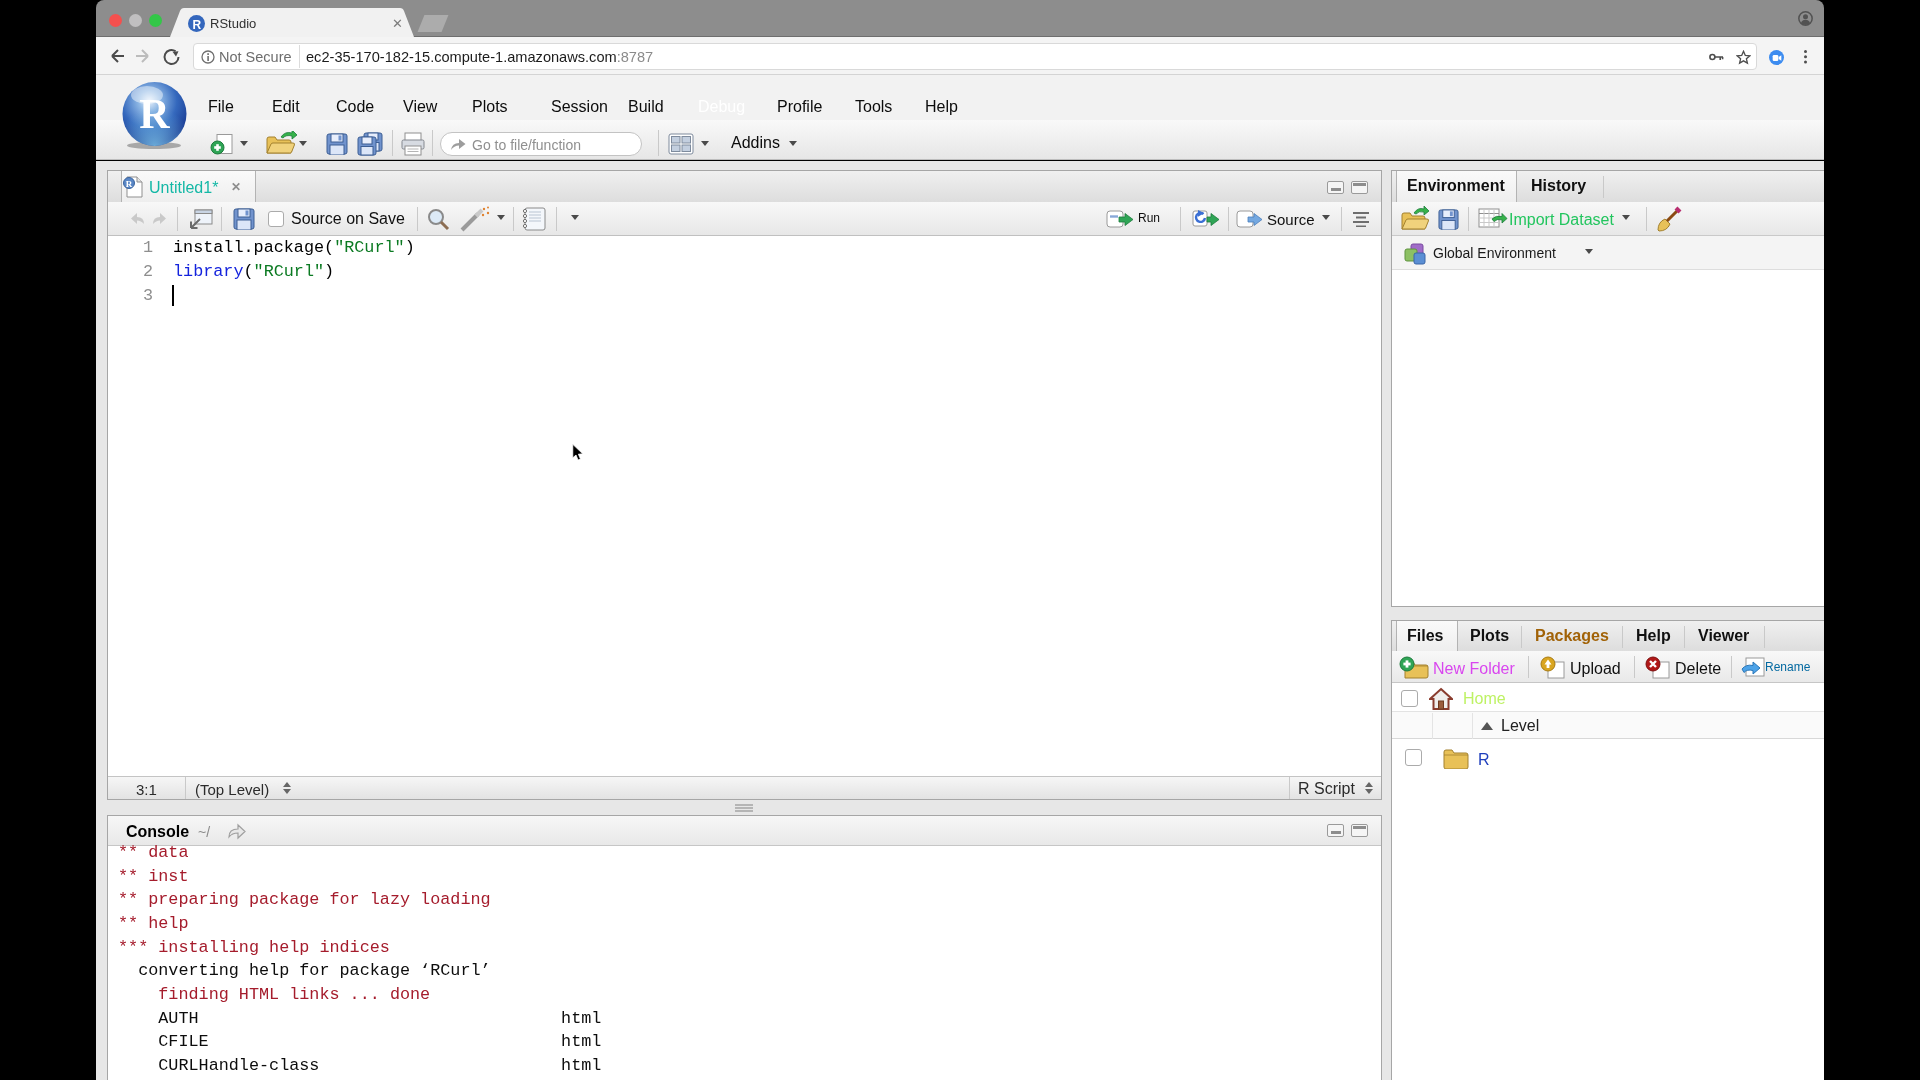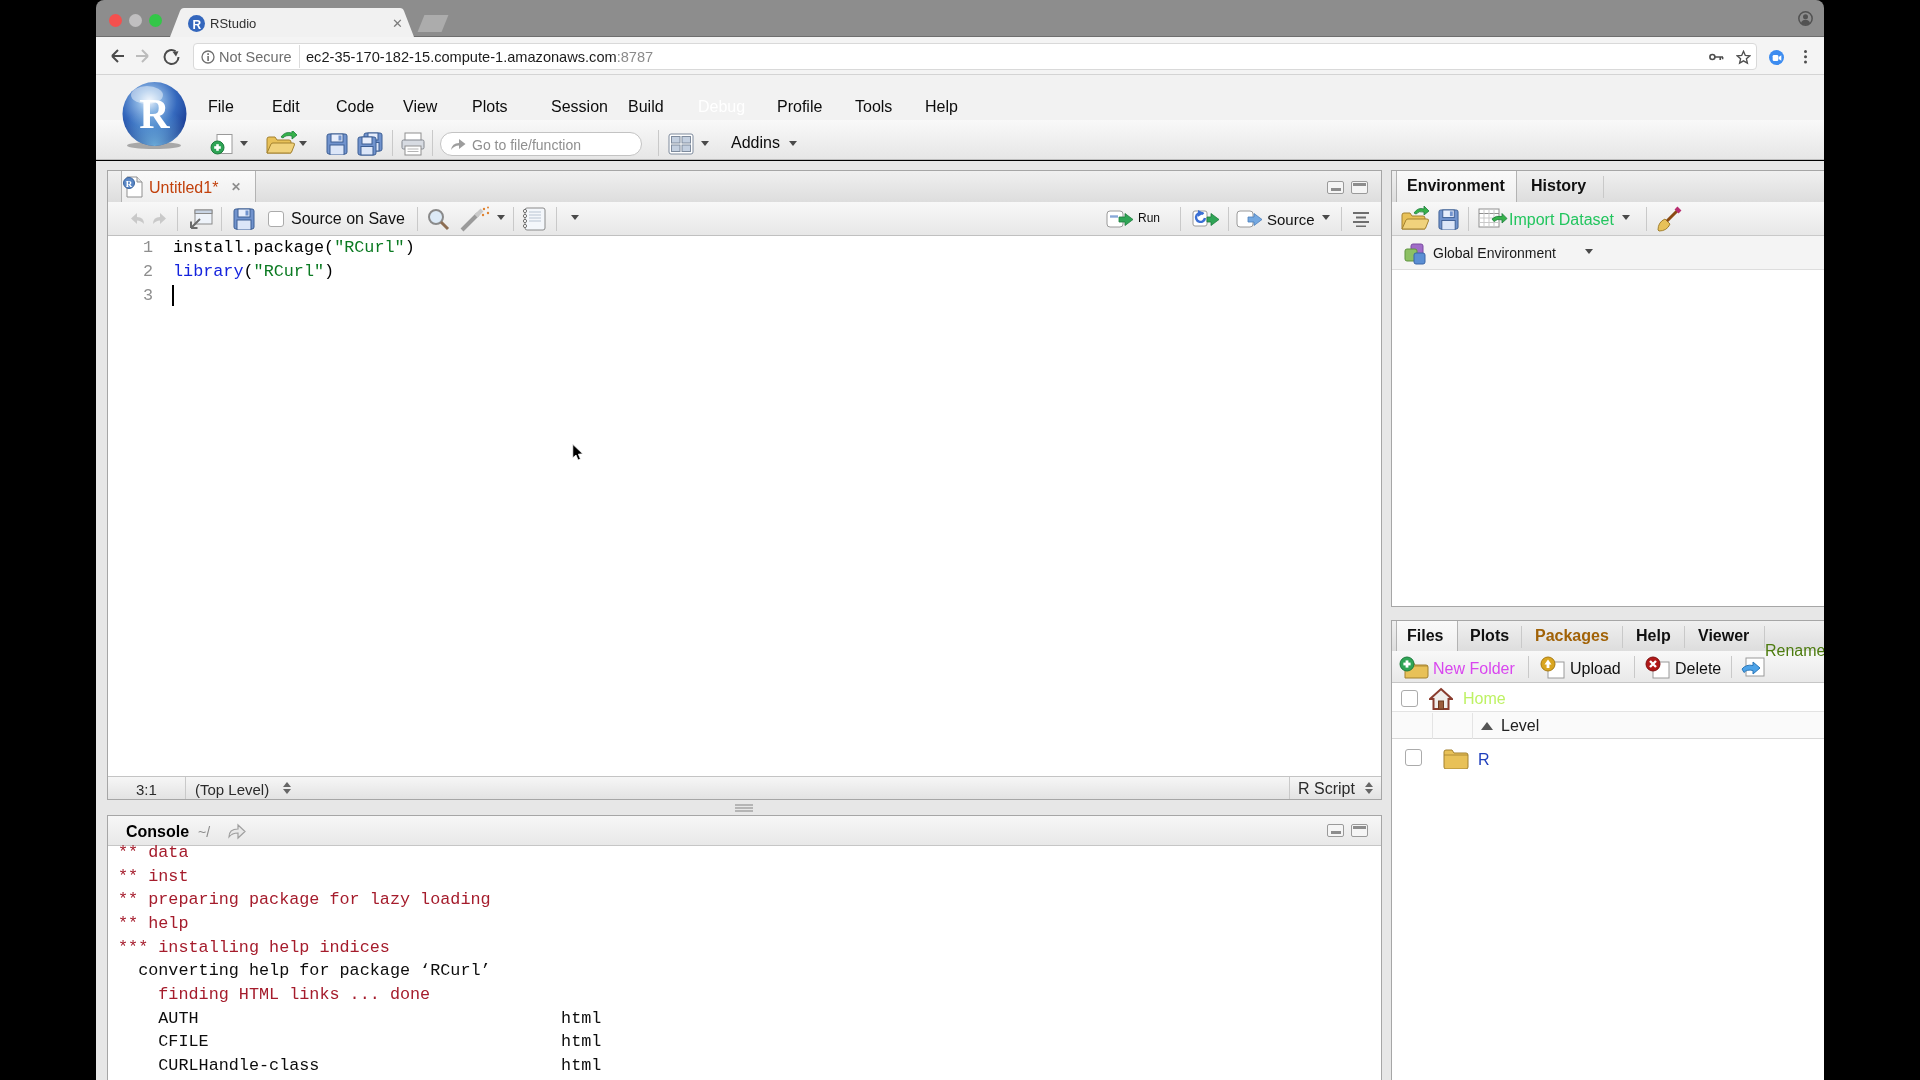--- a/index.html
+++ b/index.html
@@ -163,21 +163,21 @@
  <rect x="3.5" y="12" width="8.5" height="6.5" fill="#c3cfdf" stroke="#7e8b9d"></rect>
  <rect x="14" y="12" width="8.5" height="6.5" fill="#c3cfdf" stroke="#7e8b9d"></rect>
 </svg>
 <div class="caret" style="left:701px;top:141px"></div>
 <div class="t" style="left:731px;top:135px;font-size:16px;color:#0c0c0c">Addins</div>
 <div class="caret" style="left:789px;top:141px"></div>
 
 <div class="a" id="source-pane" style="left:107px;top:170px;width:1275px;height:630px;background:#fff;border:1px solid #a6a6a6"></div>
 <div class="a" style="left:108px;top:171px;width:1273px;height:31px;background:linear-gradient(#f0f0f0,#dddddd)"></div>
 <div class="a" style="left:121px;top:171px;width:135px;height:31px;background:linear-gradient(#fafafa,#eeeeee);border-left:1px solid #b3b3b3;border-right:1px solid #b3b3b3"></div>
-<div class="t" style="left:149px;top:180px;font-size:16px;color:#c2410c">Untitled1*</div>
+<div class="t" style="left:149px;top:180px;font-size:16px;color:#14b8a6">Untitled1*</div>
 <div class="t" style="left:231px;top:181px;font-size:12px;color:#8e8e8e;font-weight:bold">✕</div>
 <svg class="a" style="left:122px;top:176px" width="22" height="22" viewBox="0 0 22 22">
  <path d="M5,1 L15,1 L20,6 L20,21 L5,21 Z" fill="#fff" stroke="#8f8f8f"></path>
  <path d="M15,1 L15,6 L20,6" fill="#e6e6e6" stroke="#8f8f8f"></path>
  <circle cx="7" cy="7" r="5.5" fill="#5a87c6" stroke="#39639f"></circle>
  <text x="7" y="10.5" font-size="9" font-weight="bold" fill="#fff" text-anchor="middle" font-family="Liberation Serif,serif">R</text>
 </svg>
 <div class="minmax" style="left:1327px;top:181px">
     <div style="position:absolute;left:2.5px;top:6px;width:10px;height:2.5px;background:#8d8d8d"></div>
   </div>
@@ -390,21 +390,21 @@
  <rect x="8" y="6" width="16" height="16" fill="#fff" stroke="#9a9a9a"></rect>
  <circle cx="8" cy="8" r="7" fill="#b01818" stroke="#7e0e0e"></circle>
  <path d="M5,5 L11,11 M11,5 L5,11" stroke="#fff" stroke-width="2.4"></path>
 </svg>
 <div class="t" style="left:1675px;top:661px;font-size:16px;color:#101010">Delete</div>
 <div class="a vdiv" style="left:1731px;top:656px;height:22px"></div>
 <svg class="a" style="left:1740px;top:656px" width="26" height="24" viewBox="0 0 26 24">
  <rect x="6" y="2" width="18" height="18" fill="#fff" stroke="#9a9a9a"></rect>
  <path d="M2,13 Q6,8 13,9.5 L13,6 L20,12 L13,18 L13,14.5 Q7,13 4,16.5 Z" fill="#4da3e8" stroke="#2a77b8"></path>
 </svg>
-<div class="t" style="left:1765px;top:643px;font-size:16px;color:#4d7c0f">Rename</div>
+<div class="t" style="left:1765px;top:661px;font-size:12px;color:#0369a1">Rename</div>
 
 <div class="a" style="left:1392px;top:683px;width:447px;height:29px;background:#fff;border-bottom:1px solid #e3e3e3"></div>
 <div class="chk" style="left:1401px;top:690px;width:17px;height:17px"></div>
 <svg class="a" style="left:1429px;top:687px" width="24" height="23" viewBox="0 0 24 23">
  <path d="M12,2 L23,12 L19.5,12 L19.5,22 L4.5,22 L4.5,12 L1,12 Z" fill="#f0eeec" stroke="#8a3c2e" stroke-width="2"></path>
  <rect x="9.5" y="14" width="5" height="8" fill="#9a5c3c" stroke="#6e3a20"></rect>
 </svg>
 <div class="t" style="left:1463px;top:691px;font-size:16px;color:#bef264">Home</div>
 
 <div class="a" style="left:1392px;top:712px;width:447px;height:27px;background:#fafafa;border-bottom:1px solid #d8d8d8"></div>

